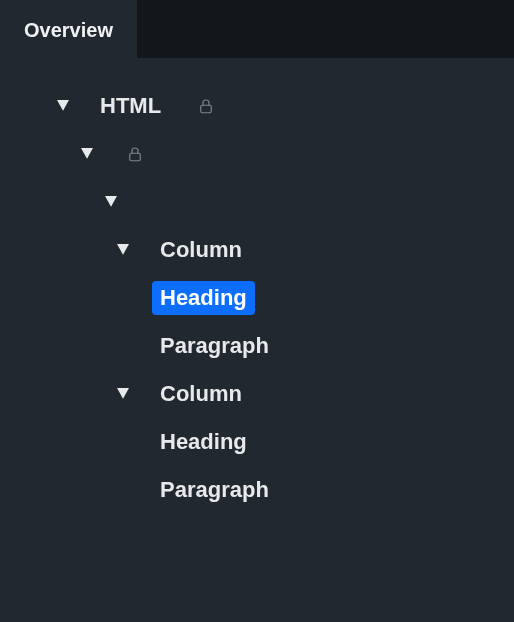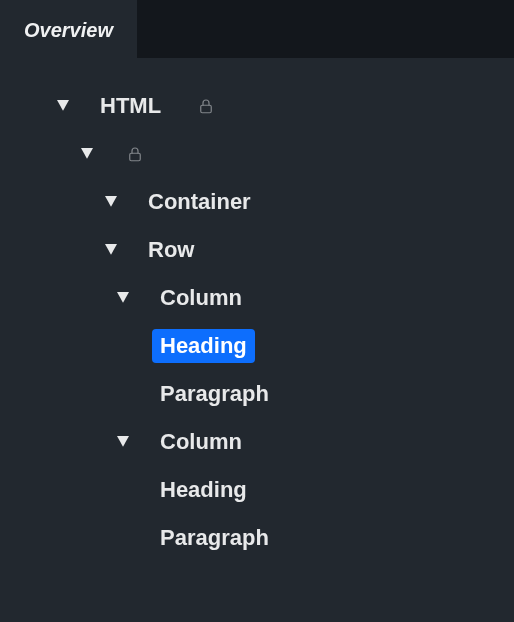--- a/index.html
+++ b/index.html
@@ -17,21 +17,20 @@
   .tab {
     display: flex;
     align-items: center;
     justify-content: center;
     padding: 3px 24px;
     font-weight: 700;
     font-size: 20px;
     color: #f0f1f2;
     background: #22282f;
     border-top: 3px solid transparent;
-    font-style: italic;
   }
   .tree {
     padding: 24px 12px 12px 12px;
     font-size: 22px;
     font-weight: 700;
   }
   .row {
     display: flex;
     align-items: center;
     height: 48px;
@@ -111,32 +110,22 @@
     </span>
   </div>
 
   <div class="row">
     <span class="indent" style="width:70px"></span>
     <span class="caret">
       <svg viewBox="0 0 10 10">
           <polygon points="0,0 10,0 5,9"></polygon>
         </svg>
     </span>
-    <span class="label">Container</span>
   </div>
 
-  <div class="row">
-    <span class="indent" style="width:70px"></span>
-    <span class="caret">
-      <svg viewBox="0 0 10 10">
-          <polygon points="0,0 10,0 5,9"></polygon>
-        </svg>
-    </span>
-    <span class="label">Row</span>
-  </div>
 
   <div class="row">
     <span class="indent" style="width:82px"></span>
     <span class="caret">
       <svg viewBox="0 0 10 10">
           <polygon points="0,0 10,0 5,9"></polygon>
         </svg>
     </span>
     <span class="label">Column</span>
   </div>

